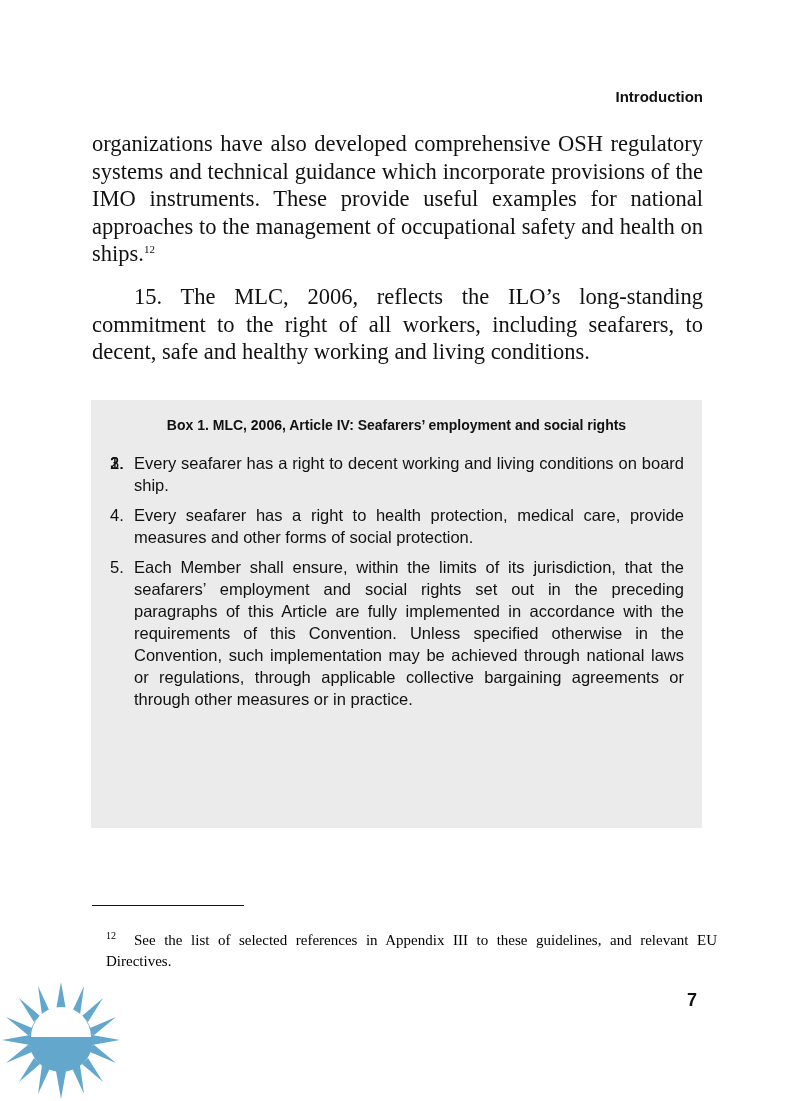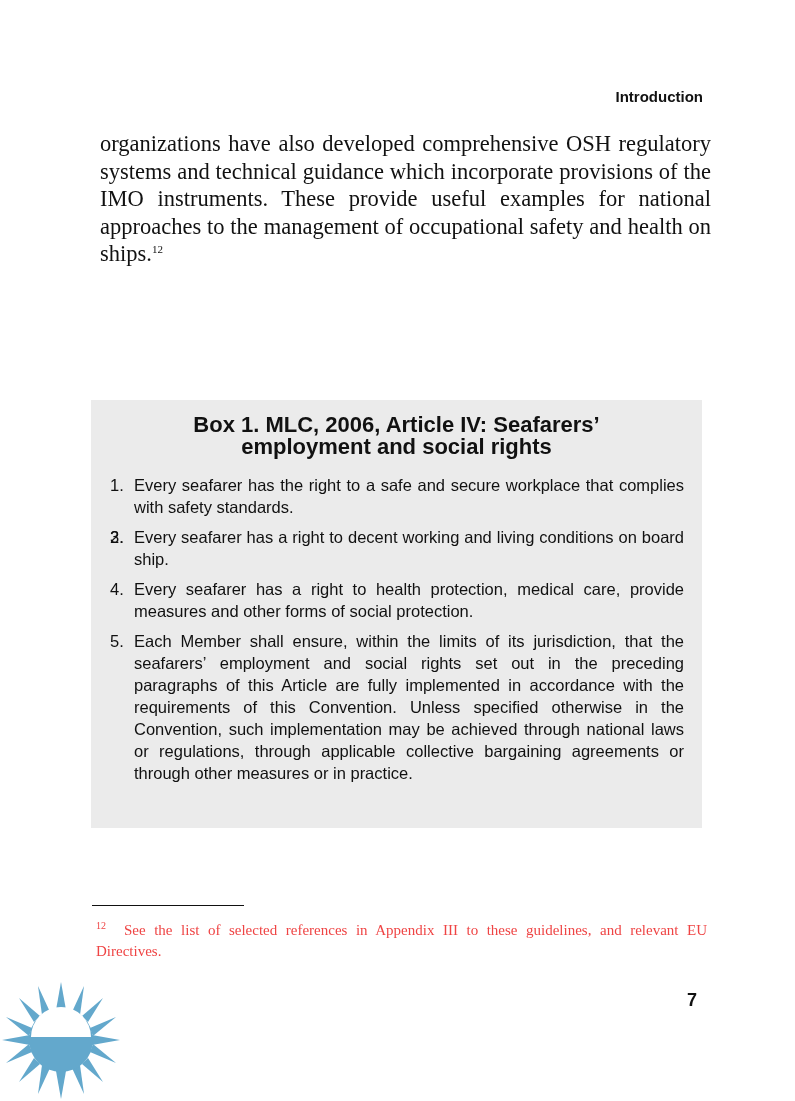--- a/index.html
+++ b/index.html
@@ -6,73 +6,74 @@
   body { width: 795px; height: 1101px; position: relative; overflow: hidden; }
   .page { position: absolute; left: 0; top: 0; width: 795px; height: 1101px; }
 
   .running-head {
     position: absolute; right: 92px; top: 88px;
     font-family: "Liberation Sans", sans-serif; font-weight: bold; font-size: 15px;
     color: #111;
   }
 
   .body-text {
-    position: absolute; left: 100px; width: 611px;
+    position: absolute; left: 92px; width: 611px;
     font-family: "Liberation Serif", serif; font-size: 22.5px; line-height: 27.5px;
     color: #111; text-align: justify; margin: 0;
   }
   .p1 { top: 130px; }
   .p2 { top: 283px; text-indent: 42px; }
   sup { font-size: 11px; line-height: 0; vertical-align: super; }
 
   .box {
     position: absolute; left: 91px; top: 400px; width: 611px; height: 428px;
     background: #ebebeb;
     font-family: "Liberation Sans", sans-serif; color: #111;
   }
   .box-title {
     margin: 14px 40px 16px 40px; text-align: center;
-    font-weight: bold; font-size: 22px; line-height: 22px;
+    font-weight: bold; font-size: 14px; line-height: 22px;
   }
   .box-list { list-style: none; margin: 10px 18px 0 19px; padding: 0; }
   .box-list li {
     position: relative; padding-left: 24px; font-size: 16.5px; line-height: 22px;
     text-align: justify; margin-bottom: 8px;
   }
   .box-list li .num { position: absolute; left: 0; top: 0; }
 
   .fn-rule { position: absolute; left: 92px; top: 905px; width: 152px; height: 1px; background: #111; }
   .footnote {
     position: absolute; left: 92px; top: 916px; width: 611px;
-    font-family: "Liberation Serif", serif; font-size: 15px; line-height: 21px; color: #ef4444;
-    text-align: justify; margin: 4px;
+    font-family: "Liberation Serif", serif; font-size: 15px; line-height: 21px; color: #000000;
+    text-align: justify; margin: 14px;
   }
   .fn-mark { font-size: 10px; vertical-align: super; line-height: 0; margin-right: 18px; }
 
   .page-num {
     position: absolute; left: 687px; top: 990px;
     font-family: "Liberation Sans", sans-serif; font-weight: bold; font-size: 18px; color: #111;
   }
 
   .watermark { position: absolute; left: 0; top: 980px; width: 795px; height: 121px; }
 </style>
 </head>
 <body>
 
 <div class="page">
 
   <div class="running-head">Introduction</div>
 
   <p class="body-text p1"><span>organizations have also developed comprehensive OSH regulatory systems and technical guidance which incorporate provisions of the IMO instruments. These provide useful examples for national approaches to the management of occupational safety and health on ships.</span><sup>12</sup></p>
 
+  <p class="body-text p2">15. The MLC, 2006, reflects the ILO’s long-standing commitment to the right of all workers, including seafarers, to decent, safe and healthy working and living conditions.</p>
 
   <div class="box">
     <div class="box-title">Box 1. MLC, 2006, Article IV: Seafarers’ employment and social rights</div>
     <ol class="box-list">
-      <li><span class="num">1.</span><span>Every seafarer has the right to a safe and secure workplace that complies with safety standards.</span></li>
+      <li><span class="num">1.</span></li>
       <li><span class="num">2.</span></li>
       <li><span class="num">3.</span><span>Every seafarer has a right to decent working and living conditions on board ship.</span></li>
       <li><span class="num">4.</span><span>Every seafarer has a right to health protection, medical care, provide measures and other forms of social protection.</span></li>
       <li><span class="num">5.</span><span>Each Member shall ensure, within the limits of its jurisdiction, that the seafarers’ employment and social rights set out in the preceding paragraphs of this Article are fully implemented in accordance with the requirements of this Convention. Unless specified otherwise in the Convention, such implementation may be achieved through national laws or regulations, through applicable collective bargaining agreements or through other measures or in practice.</span></li>
     </ol>
   </div>
 
   <div class="fn-rule"></div>
   <p class="footnote"><span class="fn-mark">12</span><span>See the list of selected references in Appendix III to these guidelines, and relevant EU Directives.</span></p>
 

